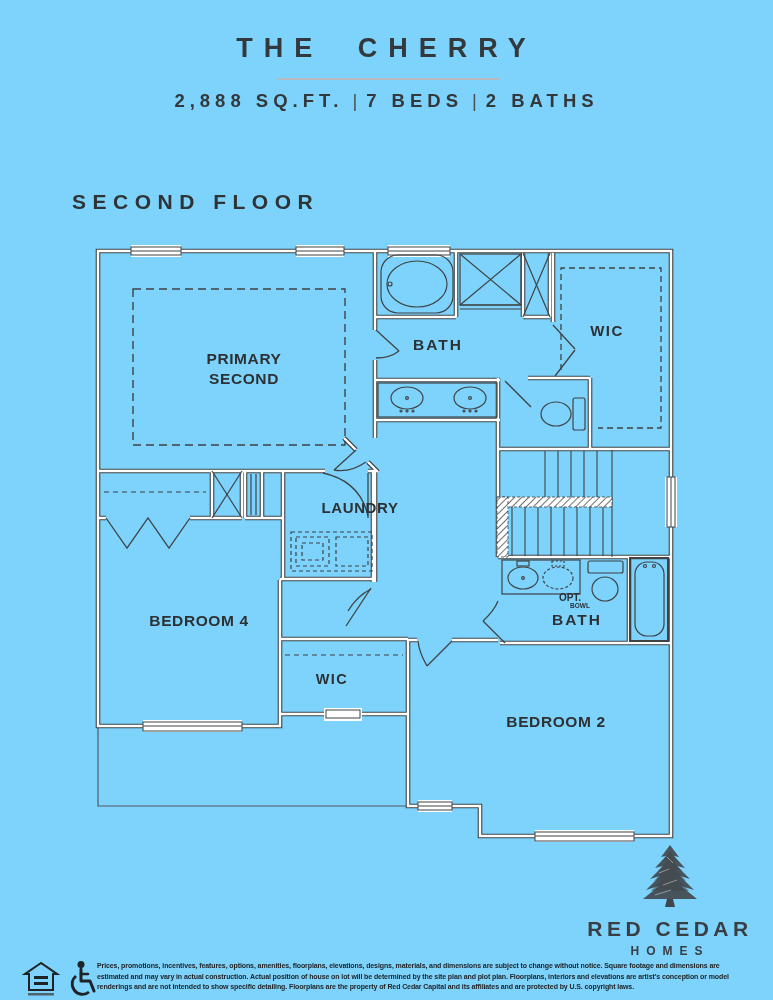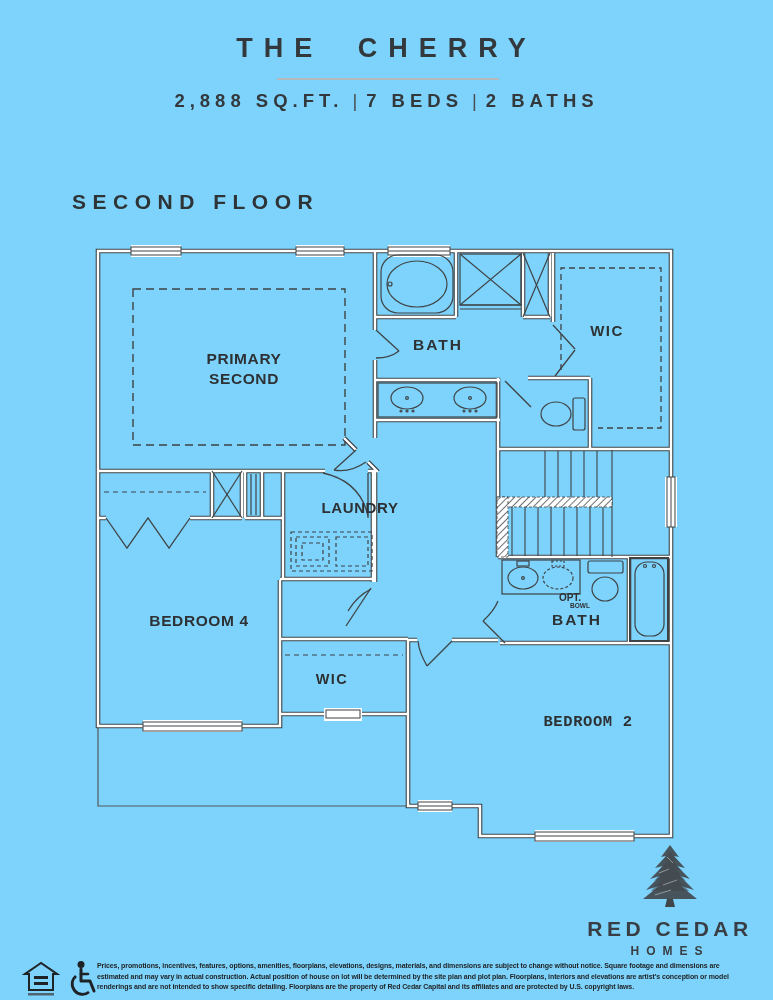--- a/index.html
+++ b/index.html
@@ -21,21 +21,21 @@
               font-weight:bold;color:#2d3134;letter-spacing:0.6px;white-space:nowrap;line-height:1.3;}
   .lbl-primary{left:244px;top:369px;font-size:15.5px;}
   .lbl-bath1{left:438px;top:345px;font-size:15.5px;letter-spacing:2px;}
   .lbl-wic1{left:607px;top:331px;font-size:15px;letter-spacing:1.5px;}
   .lbl-laundry{left:340px;top:508px;font-size:15px;margin-left:20px;}
   .lbl-bedroom3{left:199px;top:621px;font-size:15.5px;}
   .lbl-wic2{left:332px;top:679px;font-size:14.5px;letter-spacing:1.5px;}
   .lbl-opt1{left:570px;top:597px;font-size:10px;letter-spacing:0;}
   .lbl-opt2{left:580px;top:606px;font-size:6.5px;letter-spacing:0;}
   .lbl-bath2{left:577px;top:620px;font-size:15.5px;letter-spacing:2px;}
-  .lbl-bedroom2{left:588px;top:722px;font-size:15.5px;font-family:Liberation Mono, monospace;}
+  .lbl-bedroom2{left:556px;top:722px;font-size:15.5px;}
   
   .logo{position:absolute;left:560px;top:843px;width:220px;text-align:center;}
   .logo .name{font-size:21px;font-weight:bold;letter-spacing:4.5px;color:#383e43;margin-top:4px;}
   .logo .sub{font-size:12px;font-weight:bold;letter-spacing:7px;color:#383e43;margin-top:3px;}
   
   .footer{position:absolute;left:0;top:955px;width:773px;height:45px;}
   .footer .icons{position:absolute;left:22px;top:5px;display:flex;align-items:flex-start;gap:6px;}
   .disclaimer{position:absolute;left:97px;top:6px;width:648px;
               font-size:7px;font-weight:bold;line-height:10.5px;letter-spacing:-0.1px;color:#212527;}
 </style>

